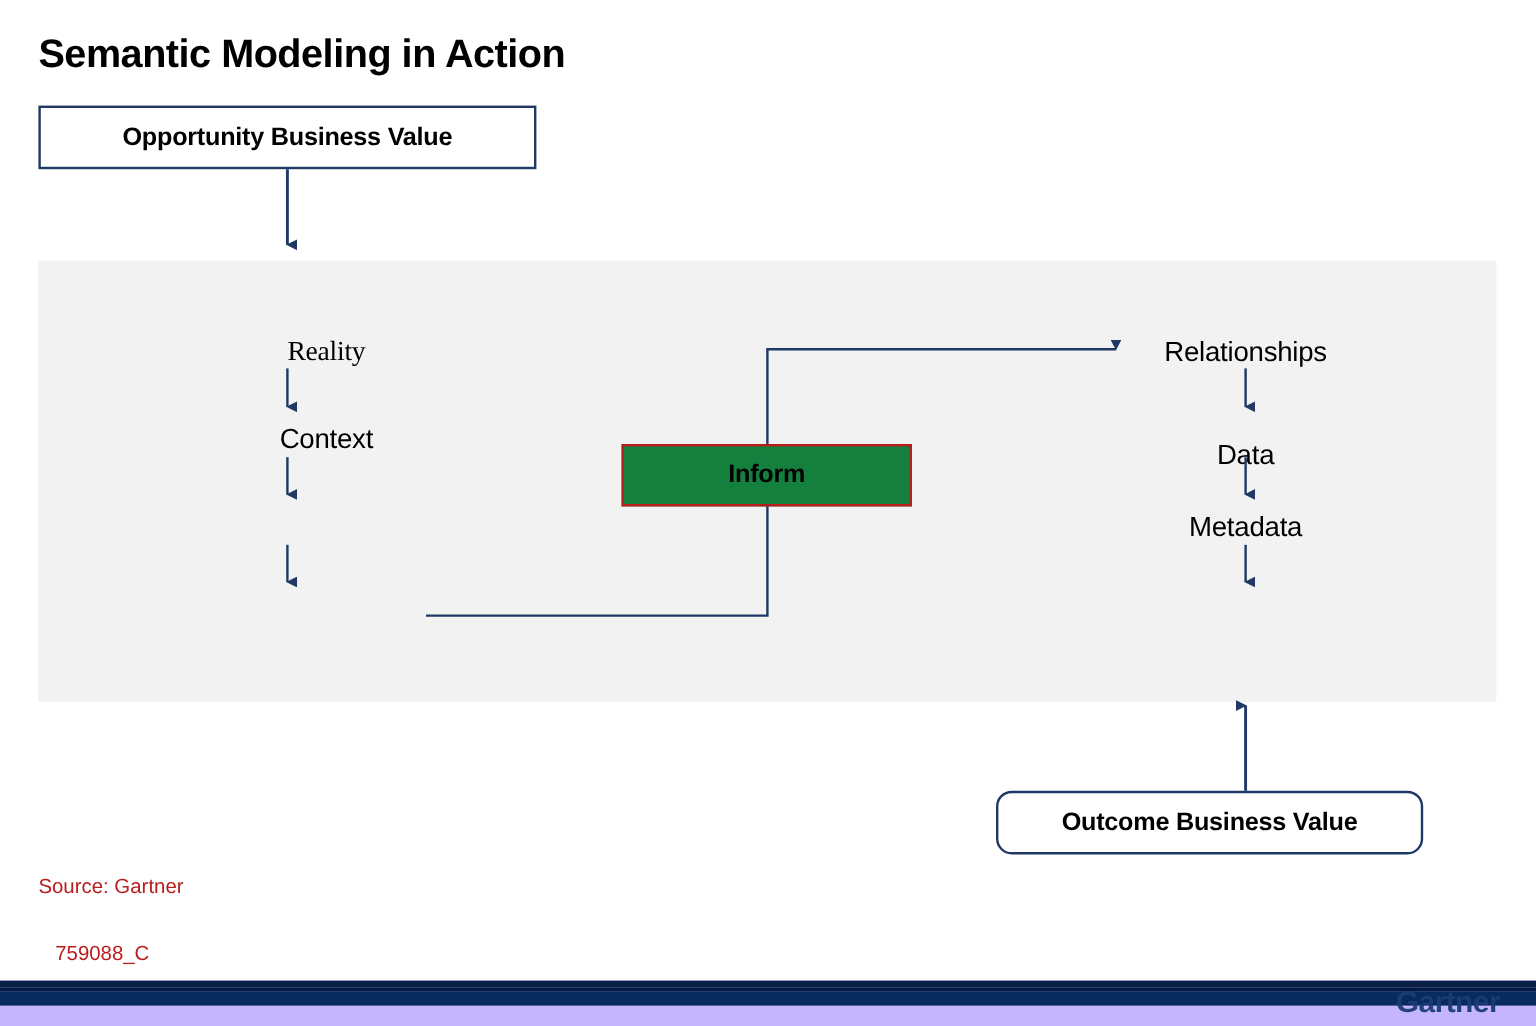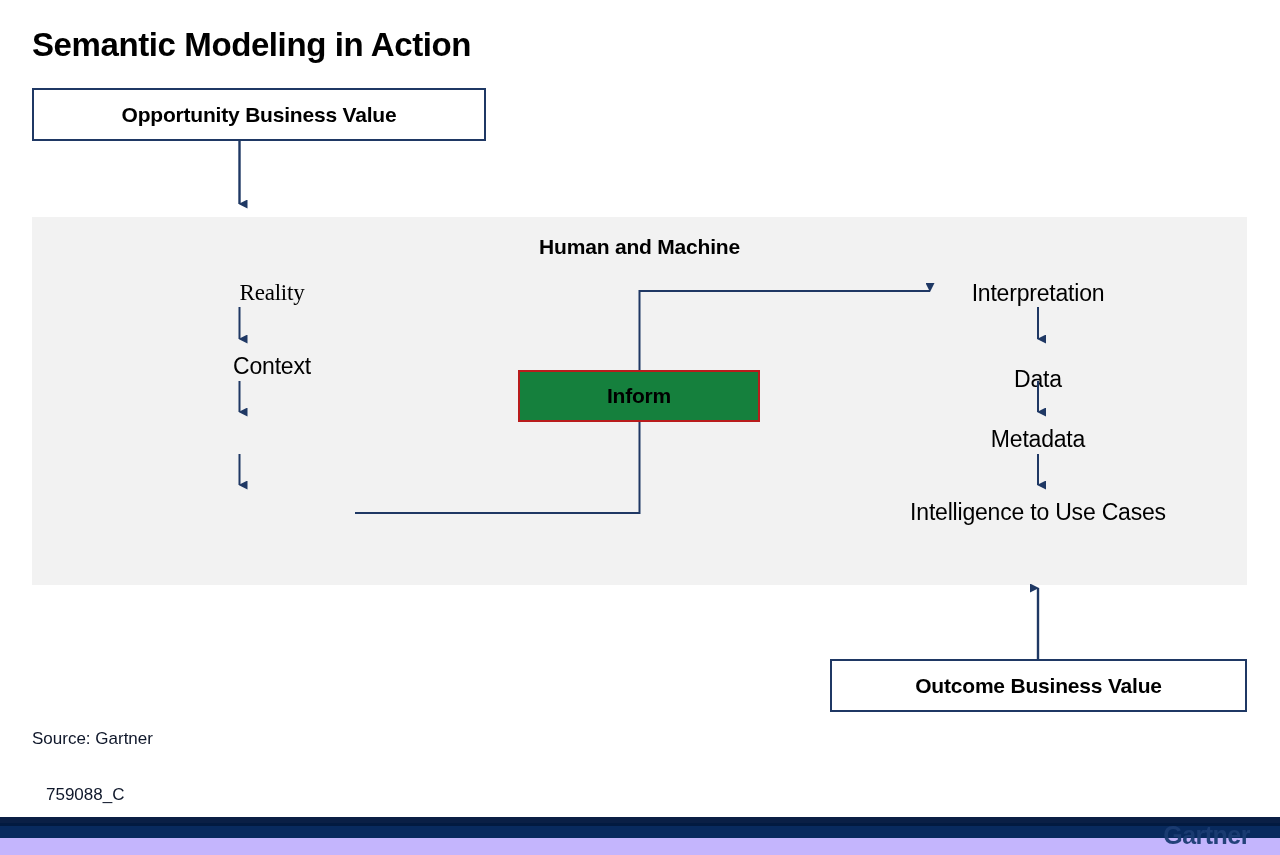--- a/index.html
+++ b/index.html
@@ -39,28 +39,29 @@
     justify-content: center;
     font-size: 21px;
     font-weight: bold;
     color: #000000;
     letter-spacing: -0.2px;
     white-space: nowrap;
   }
   #opportunity-box {
     left: 32px;
     top: 88px;
-    width: 454px;
+    width: 415px;
     height: 53px;
   }
   #outcome-box {
     left: 830px;
     top: 659px;
-    width: 417px;
+    width: 356px;
     height: 53px;
+    border-radius: 13px;
   }
 
   
   #panel {
     position: absolute;
     left: 32px;
     top: 217px;
     width: 1215px;
     height: 368px;
     background: #f2f2f2;
@@ -116,21 +117,21 @@
     height: 855px;
     pointer-events: none;
     z-index: 2;
   }
 
   
   .footnote {
     position: absolute;
     left: 32px;
     font-size: 17px;
-    color: #0f172a;
+    color: #b91c1c;
     white-space: nowrap;
   }
   #source-note { top: 729px; }
   #doc-id      { top: 785px; margin-left: 14px; }
 
   
   #bottom-bar {
     position: absolute;
     left: 0;
     top: 817px;
@@ -169,35 +170,33 @@
 <body>
 
 <div id="page-title">Semantic Modeling in Action</div>
 
 <div id="opportunity-box" class="value-box">
   <span>Opportunity Business Value</span>
 </div>
 
 <div id="panel">
 
-  <div id="panel-heading">Human and Machine</div>
 
   <div class="node-label" style="left:240px; top:76px;font-family:Liberation Serif, serif;">Reality</div>
 
   <div class="node-label" style="left:240px; top:149px;">Context</div>
 
 
 
-  <div class="node-label" style="left:1006px; top:76px;">Interpretation</div>
+  <div class="node-label" style="left:1006px; top:76px;">Relationships</div>
 
   <div class="node-label" style="left:1006px; top:149px;margin-top:13px;">Data</div>
 
   <div class="node-label" style="left:1006px; top:222px;">Metadata</div>
 
-  <div class="node-label" style="left:1006px; top:295px;">Intelligence to Use Cases</div>
 </div>
 
 <div id="inform-box">
   <span>Inform</span>
 </div>
 
 <svg id="connectors" viewBox="0 0 1280 855">
   <defs>
     <marker id="arrowDown" markerWidth="9" markerHeight="9" refX="4.5" refY="8" orient="auto" markerUnits="userSpaceOnUse">
       <path d="M0,0 L9,0 L4.5,9 Z" fill="#1F3864"></path>

